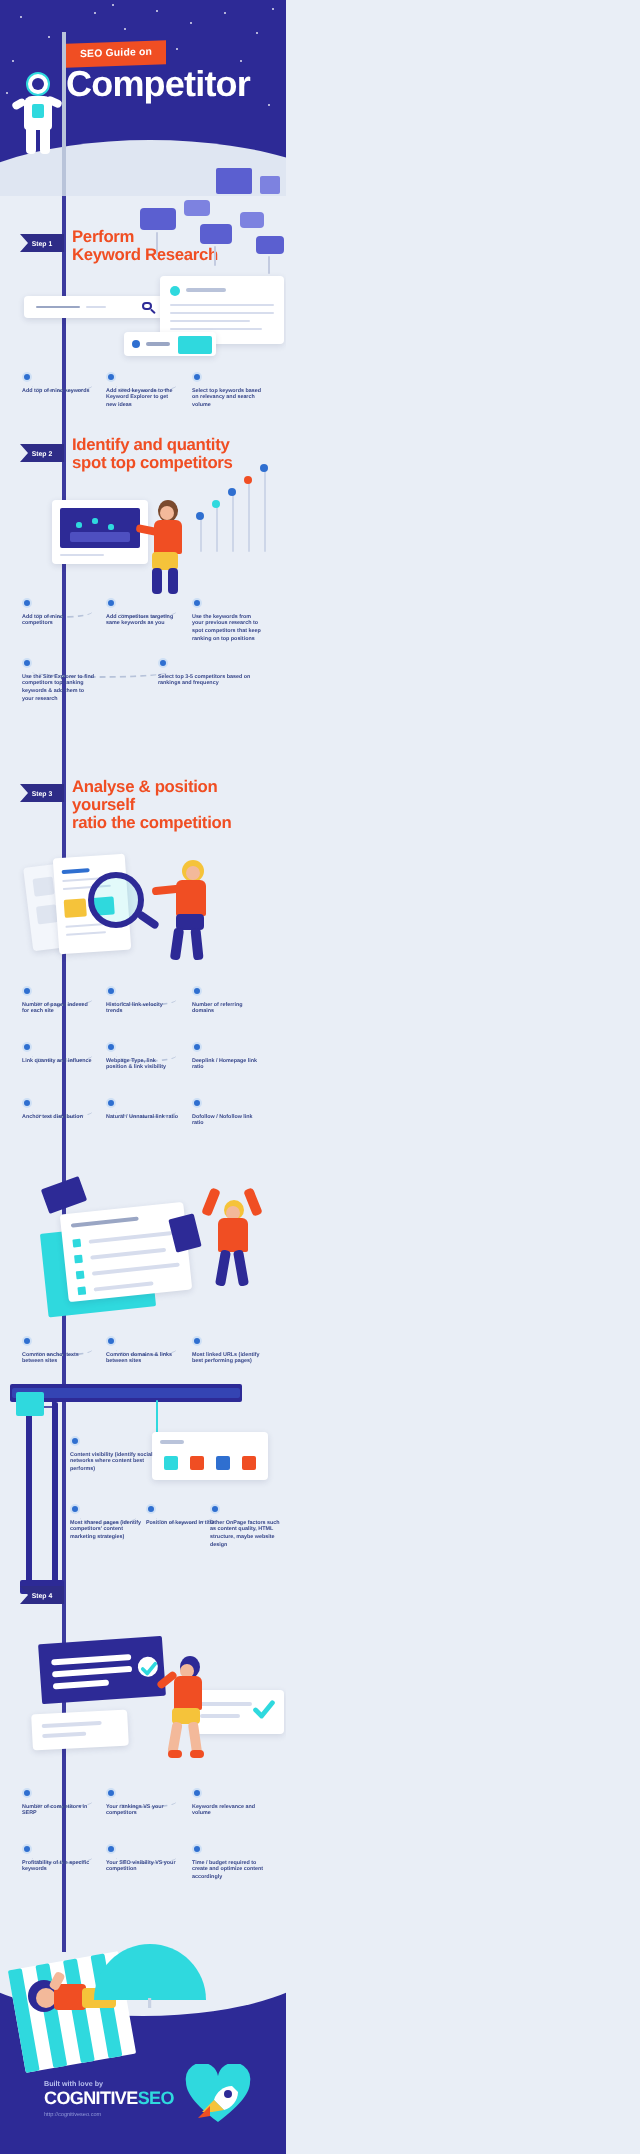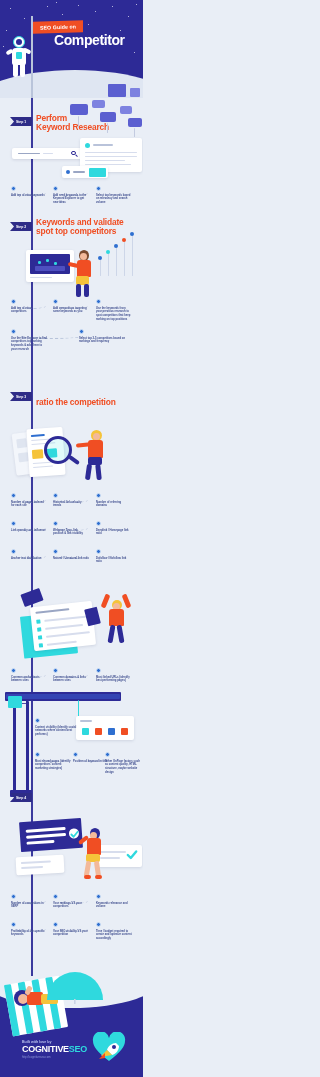--- a/index.html
+++ b/index.html
@@ -31,23 +31,22 @@
     position: absolute; left: 33px; top: 21px; width: 50px; height: 12px;
     background: #f04e23; transform: skewY(-2deg);
     display: flex; align-items: center; justify-content: center;
   }
   .flag-banner span {
     color: #fff; font-size: 5.2px; font-weight: bold; letter-spacing: .1px;
     white-space: nowrap;
   }
   .hero-title {
     position: absolute; left: 33px; top: 34px; width: 108px;
-    color: #fff; font-size: 14px; font-weight: bold; line-height: .96;
+    color: #fff; font-size: 18px; font-weight: bold; line-height: .96;
     letter-spacing: -.4px;
-    padding-left: 21px;
   }
   .hero-title .l2 { display: block; }
 
   
   .astro { position: absolute; left: 8px; top: 36px; width: 22px; height: 42px; }
   .astro-helmet {
     position: absolute; left: 5px; top: 0; width: 12px; height: 12px;
     background: #fff; border-radius: 50%; border: 1.5px solid #2fd9de;
   }
   .astro-visor {
@@ -271,21 +270,21 @@
   </div>
   <div class="bullet" style="left:96px;top:186px">
     <div class="dot"></div>
     <div class="btxt">Select top keywords based on relevancy and search volume</div>
   </div>
 
   <div class="step-flag" style="left:10px;top:222px">
     <span>Step 2</span>
   </div>
   <div class="step-title" style="left:36px;top:218px;width:104px">
-    <span>Keywords and validate</span><br>
+    <span>Identify and quantity</span><br>
     <span>spot top competitors</span>
   </div>
 
   <div class="sq" style="left:100px;top:258px;width:1px;height:18px;background:#cdd6e8"></div>
   <div class="sq" style="left:108px;top:252px;width:1px;height:24px;background:#cdd6e8"></div>
   <div class="sq" style="left:116px;top:246px;width:1px;height:30px;background:#cdd6e8"></div>
   <div class="sq" style="left:124px;top:240px;width:1px;height:36px;background:#cdd6e8"></div>
   <div class="sq" style="left:132px;top:234px;width:1px;height:42px;background:#cdd6e8"></div>
   <div class="sq" style="left:98px;top:256px;width:4px;height:4px;background:#2f6fd0;border-radius:50%"></div>
   <div class="sq" style="left:106px;top:250px;width:4px;height:4px;background:#2fd9de;border-radius:50%"></div>
@@ -334,21 +333,21 @@
   </div>
   <div class="bullet" style="left:79px;top:329px;width:50px">
     <div class="dot"></div>
     <div class="btxt">Select top 3-5 competitors based on rankings and frequency</div>
   </div>
 
   <div class="step-flag" style="left:10px;top:392px">
     <span>Step 3</span>
   </div>
   <div class="step-title" style="left:36px;top:389px;width:106px">
-    <br>
+    <span>Analyse &amp; position yourself</span><br>
     <span>ratio the competition</span>
   </div>
 
   <div class="card" style="left:14px;top:432px;width:30px;height:42px;transform:rotate(-7deg);background:#f3f6fb">
     <div class="sq" style="left:4px;top:6px;width:10px;height:9px;background:#dfe5f0"></div>
     <div class="sq" style="left:4px;top:20px;width:10px;height:9px;background:#dfe5f0"></div>
     <div class="line" style="left:17px;top:8px;width:9px;height:1.2px"></div>
     <div class="line" style="left:17px;top:12px;width:9px;height:1.2px"></div>
     <div class="line" style="left:17px;top:22px;width:9px;height:1.2px"></div>
     <div class="line" style="left:17px;top:26px;width:9px;height:1.2px"></div>

